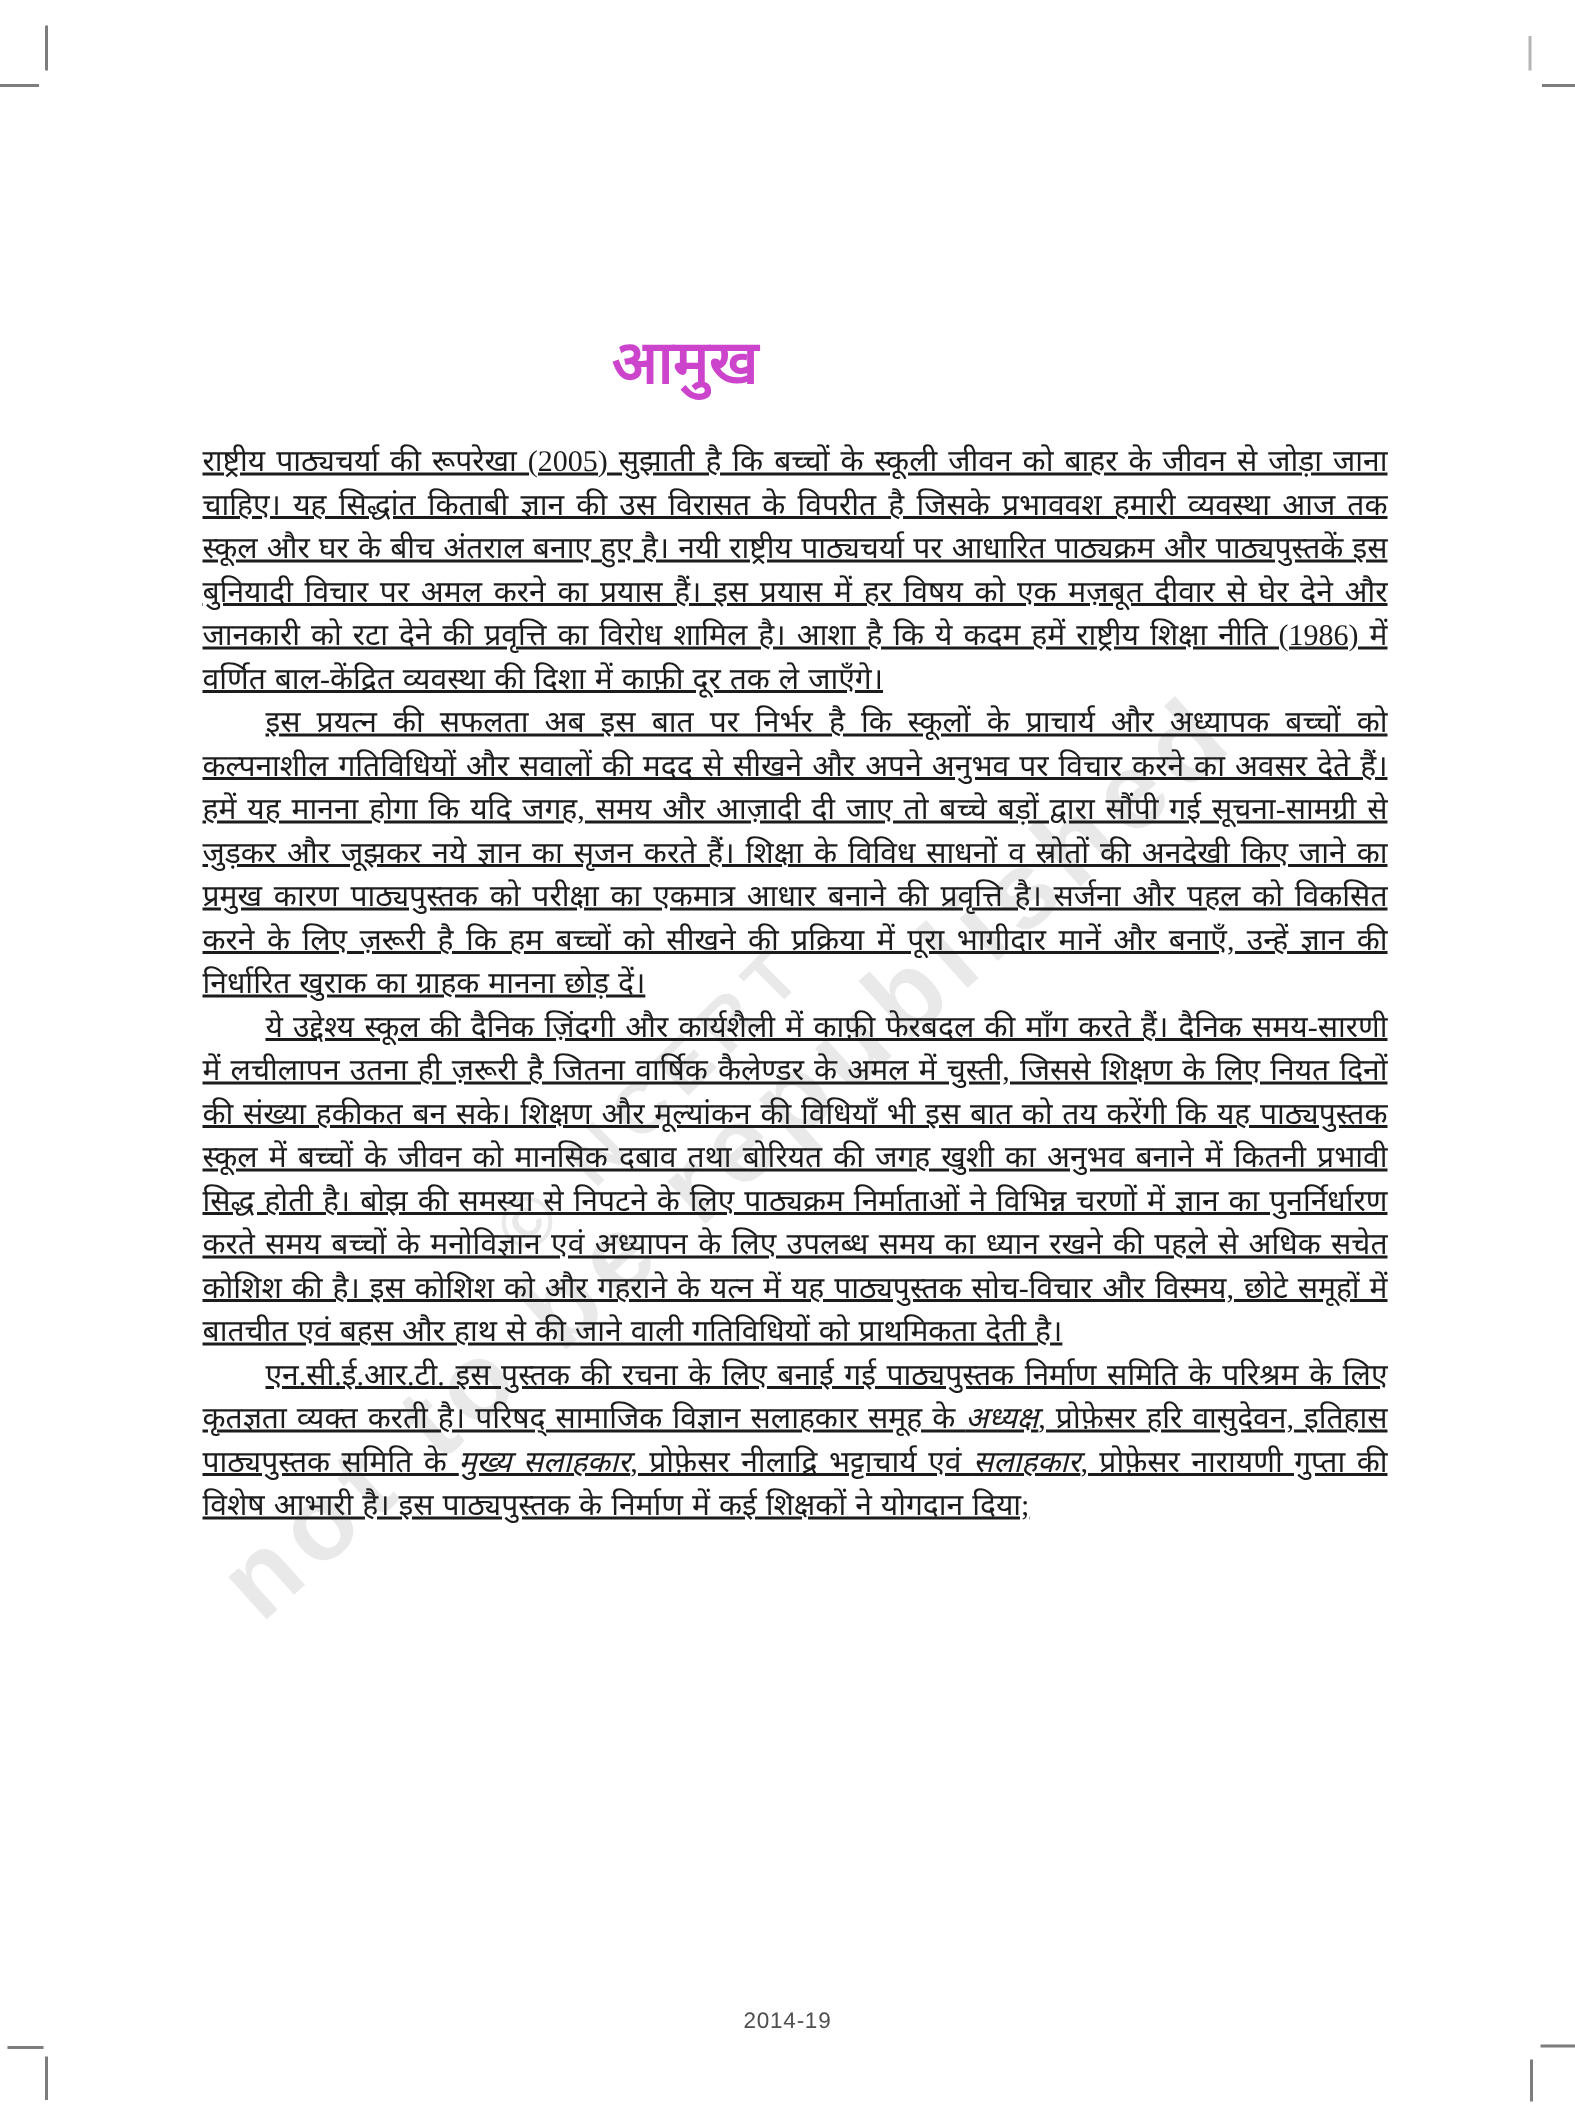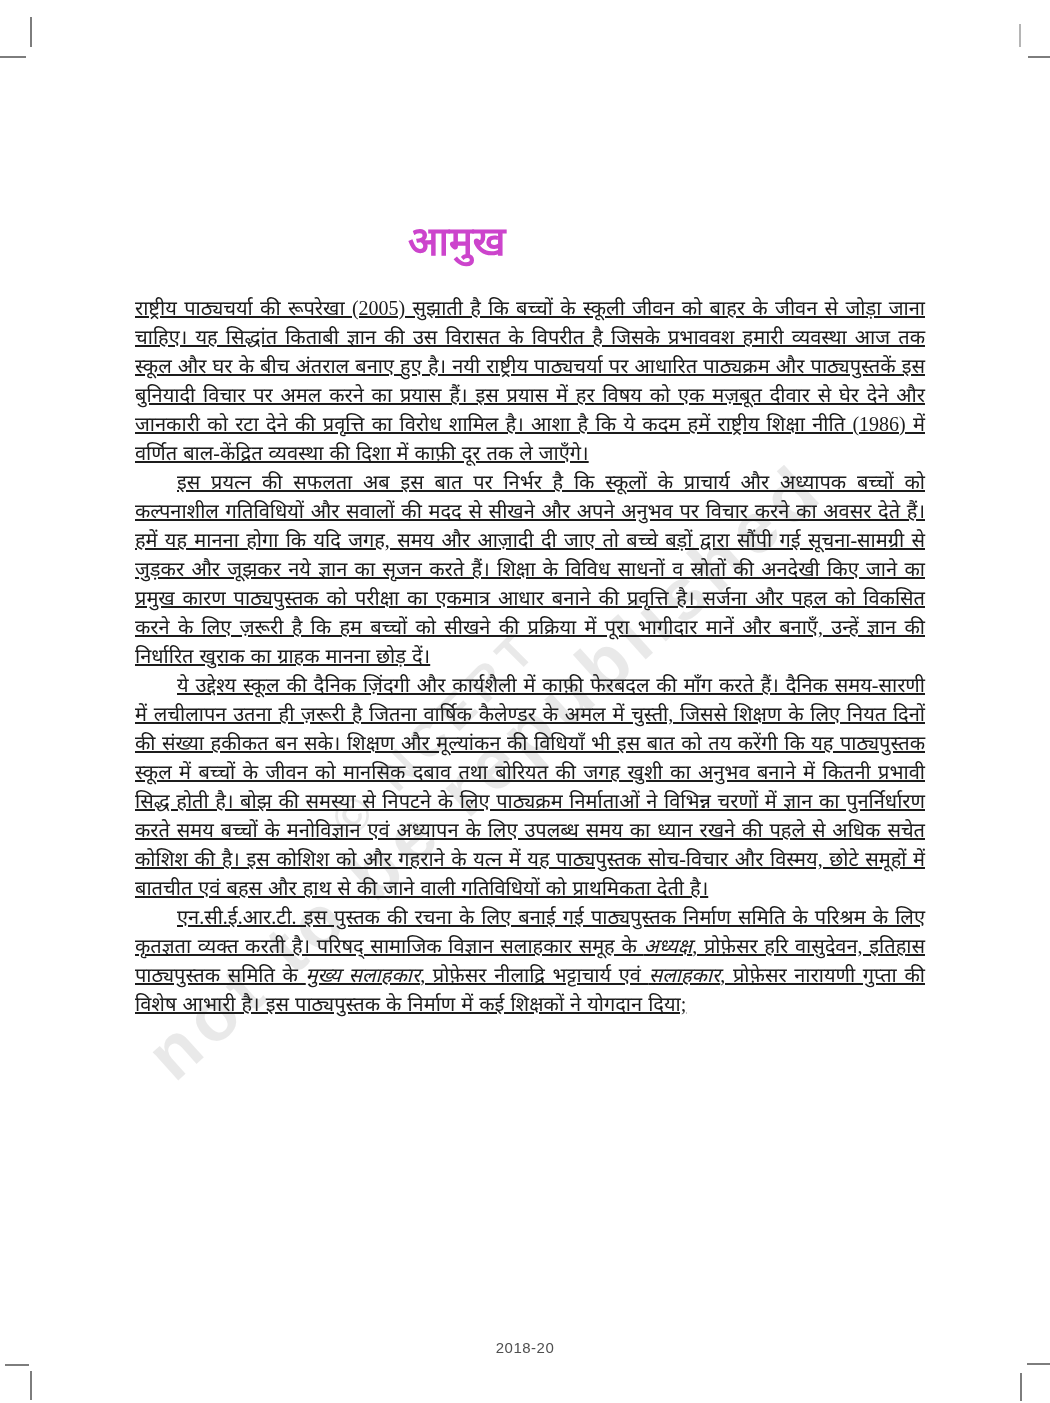--- a/index.html
+++ b/index.html
@@ -114,21 +114,21 @@
 
   <h1 class="title" style="color: rgb(204, 68, 204);">आमुख</h1>
 
   <div class="content" style="color: rgb(28, 28, 28);">
       <p class="para"><span>राष्ट्रीय पाठ्यचर्या की रूपरेखा (2005) सुझाती है कि बच्चों के स्कूली जीवन को बाहर के जीवन से जोड़ा जाना चाहिए। यह सिद्धांत किताबी ज्ञान की उस विरासत के विपरीत है जिसके प्रभाववश हमारी व्यवस्था आज तक स्कूल और घर के बीच अंतराल बनाए हुए है। नयी राष्ट्रीय पाठ्यचर्या पर आधारित पाठ्यक्रम और पाठ्यपुस्तकें इस बुनियादी विचार पर अमल करने का प्रयास हैं। इस प्रयास में हर विषय को एक मज़बूत दीवार से घेर देने और जानकारी को रटा देने की प्रवृत्ति का विरोध शामिल है। आशा है कि ये कदम हमें राष्ट्रीय शिक्षा नीति (1986) में वर्णित बाल-केंद्रित व्यवस्था की दिशा में काफ़ी दूर तक ले जाएँगे।</span></p>
       <p class="para indent"><span>इस प्रयत्न की सफलता अब इस बात पर निर्भर है कि स्कूलों के प्राचार्य और अध्यापक बच्चों को कल्पनाशील गतिविधियों और सवालों की मदद से सीखने और अपने अनुभव पर विचार करने का अवसर देते हैं। हमें यह मानना होगा कि यदि जगह, समय और आज़ादी दी जाए तो बच्चे बड़ों द्वारा सौंपी गई सूचना-सामग्री से जुड़कर और जूझकर नये ज्ञान का सृजन करते हैं। शिक्षा के विविध साधनों व स्रोतों की अनदेखी किए जाने का प्रमुख कारण पाठ्यपुस्तक को परीक्षा का एकमात्र आधार बनाने की प्रवृत्ति है। सर्जना और पहल को विकसित करने के लिए ज़रूरी है कि हम बच्चों को सीखने की प्रक्रिया में पूरा भागीदार मानें और बनाएँ, उन्हें ज्ञान की निर्धारित खुराक का ग्राहक मानना छोड़ दें।</span></p>
       <p class="para indent"><span>ये उद्देश्य स्कूल की दैनिक ज़िंदगी और कार्यशैली में काफ़ी फेरबदल की माँग करते हैं। दैनिक समय-सारणी में लचीलापन उतना ही ज़रूरी है जितना वार्षिक कैलेण्डर के अमल में चुस्ती, जिससे शिक्षण के लिए नियत दिनों की संख्या हकीकत बन सके। शिक्षण और मूल्यांकन की विधियाँ भी इस बात को तय करेंगी कि यह पाठ्यपुस्तक स्कूल में बच्चों के जीवन को मानसिक दबाव तथा बोरियत की जगह खुशी का अनुभव बनाने में कितनी प्रभावी सिद्ध होती है। बोझ की समस्या से निपटने के लिए पाठ्यक्रम निर्माताओं ने विभिन्न चरणों में ज्ञान का पुनर्निर्धारण करते समय बच्चों के मनोविज्ञान एवं अध्यापन के लिए उपलब्ध समय का ध्यान रखने की पहले से अधिक सचेत कोशिश की है। इस कोशिश को और गहराने के यत्न में यह पाठ्यपुस्तक सोच-विचार और विस्मय, छोटे समूहों में बातचीत एवं बहस और हाथ से की जाने वाली गतिविधियों को प्राथमिकता देती है।</span></p>
       <p class="para indent"><span>एन.सी.ई.आर.टी. इस पुस्तक की रचना के लिए बनाई गई पाठ्यपुस्तक निर्माण समिति के परिश्रम के लिए कृतज्ञता व्यक्त करती है। परिषद् सामाजिक विज्ञान सलाहकार समूह के </span><i>अध्यक्ष</i><span>, प्रोफ़ेसर हरि वासुदेवन, इतिहास पाठ्यपुस्तक समिति के </span><i>मुख्य सलाहकार</i><span>, प्रोफ़ेसर नीलाद्रि भट्टाचार्य एवं </span><i>सलाहकार</i><span>, प्रोफ़ेसर नारायणी गुप्ता की विशेष आभारी है। इस पाठ्यपुस्तक के निर्माण में कई शिक्षकों ने योगदान दिया;</span></p>
     </div>
 
-  <div class="footer">2018-20</div>
+  <div class="footer">2014-19</div>
 
   <div class="crop tl-v"></div>
   <div class="crop tl-h"></div>
   <div class="crop tr-v"></div>
   <div class="crop tr-h"></div>
   <div class="crop bl-h"></div>
   <div class="crop bl-v"></div>
   <div class="crop br-h"></div>
   <div class="crop br-v"></div>
 

